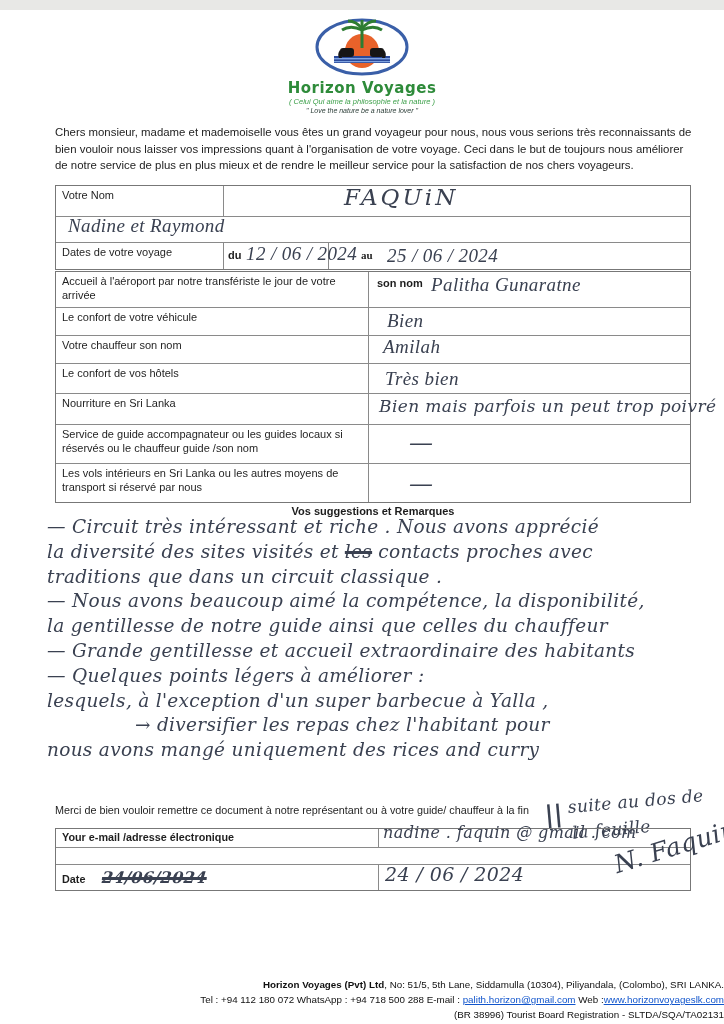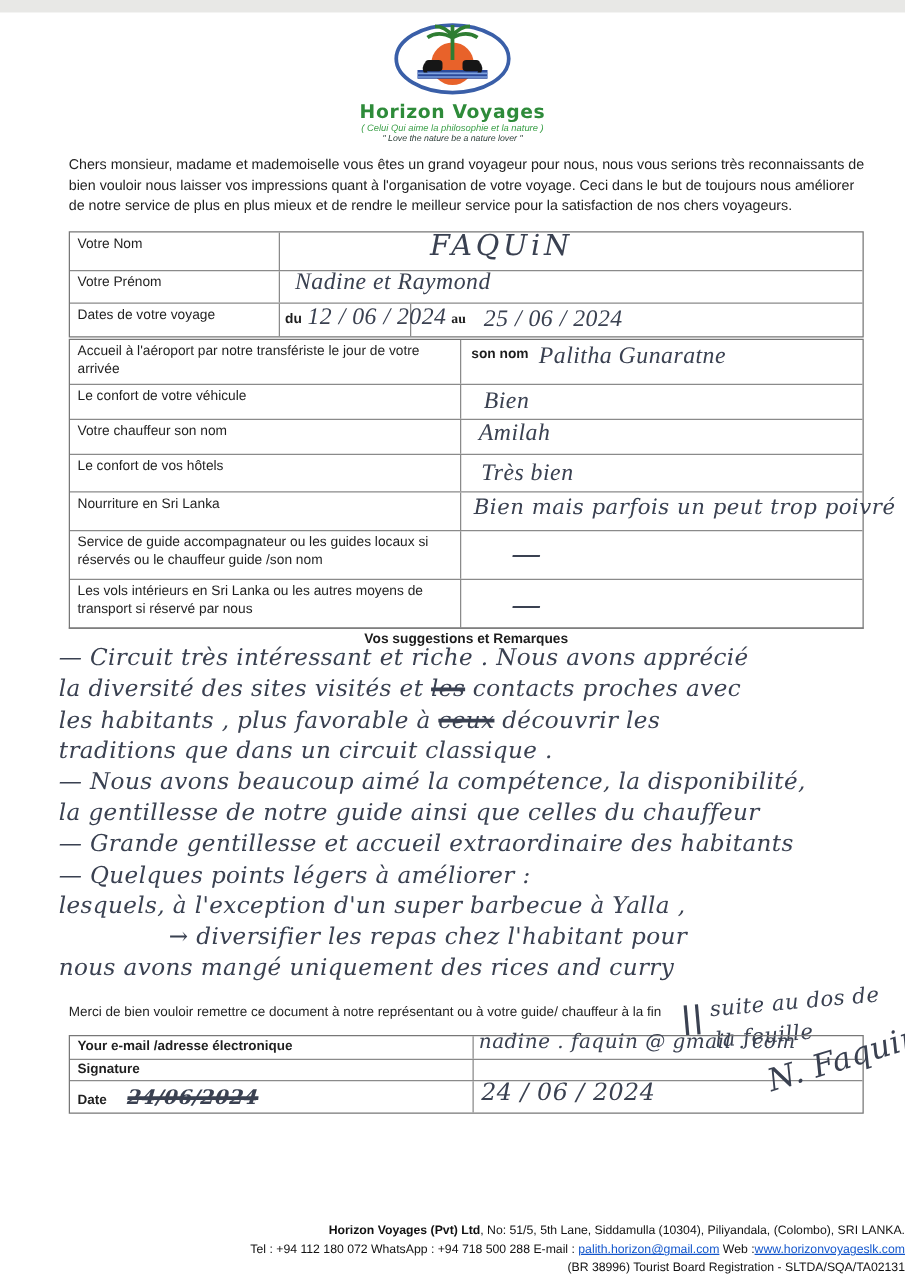--- a/index.html
+++ b/index.html
@@ -83,21 +83,20 @@
   <div class="intro">Chers monsieur, madame et mademoiselle vous êtes un grand voyageur pour nous, nous vous serions très reconnaissants de bien vouloir nous laisser vos impressions quant à l'organisation de votre voyage. Ceci dans le but de toujours nous améliorer de notre service de plus en plus mieux et de rendre le meilleur service pour la satisfaction de nos chers voyageurs.</div>
 
   <div class="tbl t1" style="top:175px;">
     <div class="trow" style="height:30px;">
       <div class="lblcell">Votre Nom</div>
       <div class="valcell">
         <span class="hw hw-big" style="position:absolute;left:120px;top:-2px;letter-spacing:3px;">FAQUiN</span>
       </div>
     </div>
     <div class="trow" style="height:26px;">
-      <div class="lblcell">Votre Prénom</div>
       <div class="valcell">
         <span class="hw hw-md" style="position:absolute;left:12px;top:-2px;">Nadine et Raymond</span>
       </div>
     </div>
     <div class="trow" style="height:27px;">
       <div class="lblcell">Dates de votre voyage</div>
       <div class="valcell" style="flex:0 0 105px;border-right:1.2px solid #8a8a8a;">
         <span class="bold-inline" style="position:absolute;left:4px;top:6px;">du</span>
         <span class="hw hw-md" style="position:absolute;left:22px;top:0;white-space:nowrap;">12 / 06 / 2024</span>
       </div>
@@ -152,21 +151,20 @@
         <span class="hw dashval" style="position:absolute;left:40px;top:10px;">—</span>
       </div>
     </div>
   </div>
 
   <div class="sugg">
     <div class="sugg-header">Vos suggestions et Remarques</div>
     <div class="sugg-lines">
       <div class="sugg-line"><span>— Circuit très intéressant et riche . Nous avons apprécié</span><span class="struck"></span><span></span></div>
       <div class="sugg-line"><span>la diversité des sites visités et </span><span class="struck">les</span><span> contacts proches avec</span></div>
-      <div class="sugg-line"><span>les habitants , plus favorable à </span><span class="struck">ceux</span><span> découvrir les</span></div>
       <div class="sugg-line"><span>traditions que dans un circuit classique .</span><span class="struck"></span><span></span></div>
       <div class="sugg-line"><span>— Nous avons beaucoup aimé la compétence, la disponibilité,</span><span class="struck"></span><span></span></div>
       <div class="sugg-line"><span>la gentillesse de notre guide ainsi que celles du chauffeur</span><span class="struck"></span><span></span></div>
       <div class="sugg-line"><span>— Grande gentillesse et accueil extraordinaire des habitants</span><span class="struck"></span><span></span></div>
       <div class="sugg-line"><span>— Quelques points légers à améliorer :</span><span class="struck"></span><span></span></div>
       <div class="sugg-line"><span>lesquels, à l'exception d'un super barbecue à Yalla ,</span><span class="struck"></span><span></span></div>
       <div class="sugg-line sugg-indent"><span>→ diversifier les repas chez l'habitant pour</span><span class="struck"></span><span></span></div>
       <div class="sugg-line"><span>nous avons mangé uniquement des rices and curry</span><span class="struck"></span><span></span></div>
     </div>
   </div>
@@ -179,21 +177,20 @@
   </div>
 
   <div class="tbl t3" style="top:818px;">
     <div class="trow" style="height:18px;">
       <div class="lblcell" style="padding-top:2px;">Your e-mail /adresse électronique</div>
       <div class="valcell">
         <span class="hw hw-sm" style="position:absolute;left:4px;top:-6px;white-space:nowrap;">nadine . faquin @ gmail . com</span>
       </div>
     </div>
     <div class="trow" style="height:17px;">
-      <div class="lblcell" style="padding-top:1px;">Signature</div>
       <div class="valcell"></div>
     </div>
     <div class="trow" style="height:26px;">
       <div class="lblcell" style="padding-top:3px;">
         <span>Date</span>
         <span class="hw hw-sm scribble" style="margin-left:14px;font-weight:bold;">24/06/2024</span>
       </div>
       <div class="valcell">
         <span class="hw" style="position:absolute;left:6px;top:-2px;font-size:19px;white-space:nowrap;">24 / 06 / 2024</span>
       </div>

